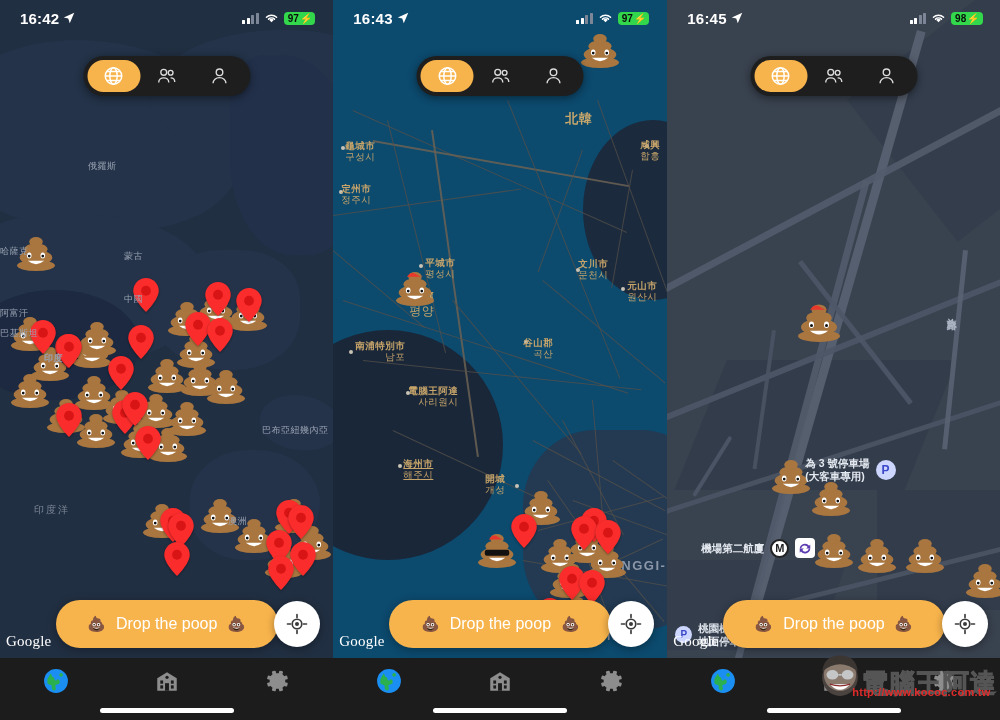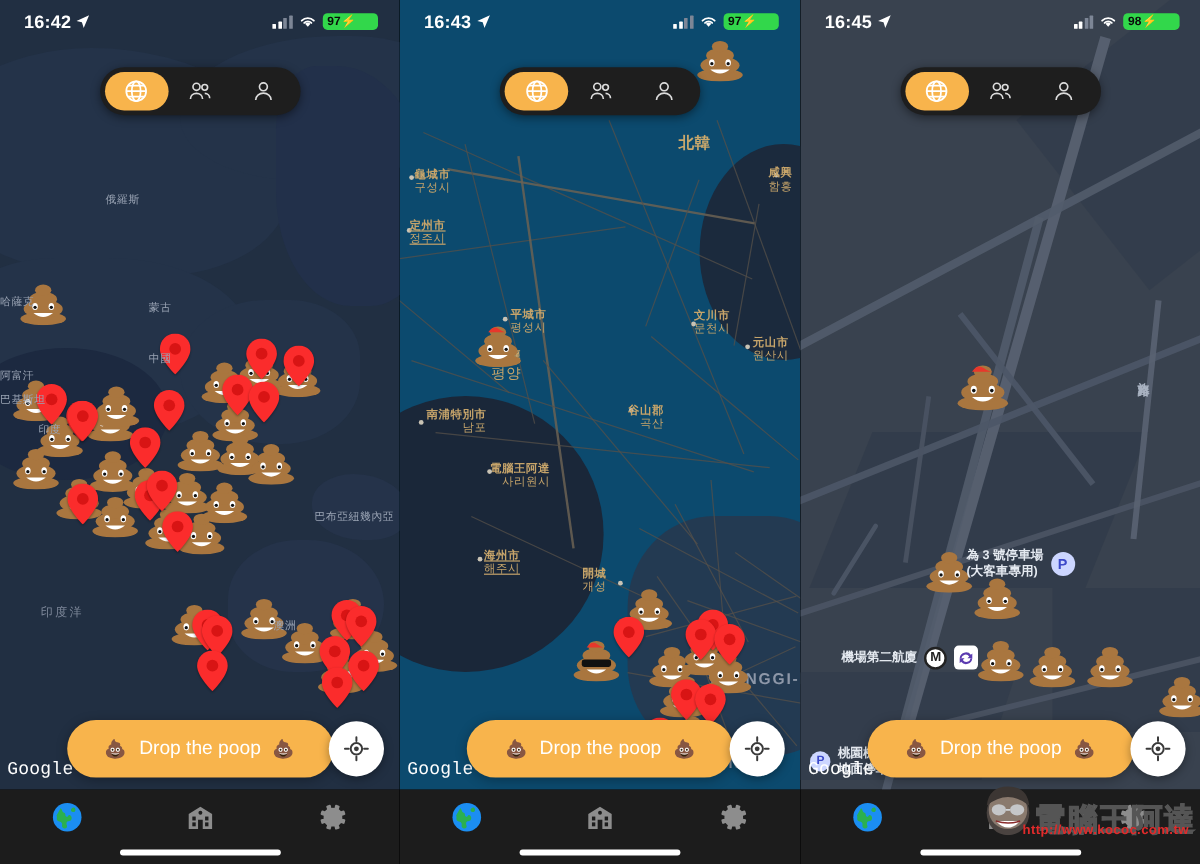--- a/index.html
+++ b/index.html
@@ -74,42 +74,42 @@
     padding:0 18px 0 20px; z-index:40; color:#fff;
   }
   .stime { font-size:15px; font-weight:700; letter-spacing:.2px; display:flex; align-items:center; gap:4px;}
   .sright { display:flex; align-items:center; gap:5px; }
   .bars { display:flex; align-items:flex-end; gap:1.5px; height:11px;}
   .bars i { width:3px; background:#fff; border-radius:.5px; display:block;}
   .bars i:nth-child(1){height:4px;} .bars i:nth-child(2){height:6px;}
   .bars i:nth-child(3){height:8.5px; background:#7d8696;} .bars i:nth-child(4){height:11px;background:#7d8696;}
   .batt {
     background:#32d74b; color:#0a0a0a; font-size:10px; font-weight:800;
-    border-radius:4px; padding:1px 18px 1px 4px; display:flex; align-items:center; gap:1px;
+    border-radius:4px; padding:1px 3px 1px 4px; display:flex; align-items:center; gap:1px;
     min-width:30px; justify-content:center;
   }
 
   
   .dropbtn {
     position:absolute; bottom:72px; left:50%; transform:translateX(-50%);
     width:222px; height:48px; border-radius:24px; background:#f8b44c;
     display:flex; align-items:center; justify-content:center; gap:10px;
     color:#fff; font-size:16px; border:none; cursor:pointer;
     box-shadow:0 2px 10px rgba(0,0,0,.3); z-index:25;
   }
   .dropbtn .pe { font-size:15px; }
   .locbtn {
     position:absolute; bottom:73px; right:13px;
     width:46px; height:46px; border-radius:50%; background:#fff;
     display:flex; align-items:center; justify-content:center; z-index:25;
     box-shadow:0 2px 8px rgba(0,0,0,.35); cursor:pointer;
   }
   .gwm {
     position:absolute; bottom:70px; left:6px; color:#fff; font-size:15px; z-index:24;
-    font-family:Liberation Mono, monospace; letter-spacing:.2px;
+    font-family:Liberation Serif, serif; letter-spacing:.2px;
   }
 
   
   .tabbar {
     position:absolute; bottom:0; left:0; right:0; height:62px;
     background:#1c1c1c; display:flex; align-items:flex-start; z-index:35;
   }
   .tab { flex:1; display:flex; align-items:center; justify-content:center; padding-top:10px; cursor:pointer; }
   .tab svg { width:26px; height:26px; }
   .homeind {
@@ -708,21 +708,21 @@
             <circle cx="12" cy="12" r="4.6" fill="#d81414"></circle>
           </svg>
         </div>
 
       <div class="maplabel" style="left:88px;top:160px;">俄羅斯</div>
       <div class="maplabel" style="left:124px;top:250px;">蒙古</div>
       <div class="maplabel" style="left:124px;top:293px;">中國</div>
       <div class="maplabel" style="left:0px;top:245px;">哈薩克</div>
       <div class="maplabel" style="left:0px;top:307px;">阿富汗</div>
       <div class="maplabel" style="left:0px;top:327px;">巴基斯坦</div>
-      <div class="maplabel" style="left:32px;top:352px;">印度</div>
+      <div class="maplabel" style="left:44px;top:352px;font-weight:bold;">印度</div>
       <div class="maplabel ocean" style="left:34px;top:503px;">印度洋</div>
       <div class="maplabel" style="left:228px;top:515px;">澳洲</div>
       <div class="maplabel" style="left:262px;top:425px;width:52px;text-align:center;line-height:11px;">巴布亞紐幾內亞</div>
     </div>
 
     <div class="statusbar">
       <div class="stime">
         <span>16:42</span>
         <svg width="12" height="12" viewBox="0 0 16 16">
             <path d="M15 1 L1 7.2 L7 8.6 L9 15 Z" fill="#fff"></path>
@@ -857,21 +857,21 @@
       <div class="citydot" style="left:73px;top:391px;"></div>
       <div class="citydot" style="left:65px;top:464px;"></div>
       <div class="citydot" style="left:182px;top:484px;"></div>
       <div class="citydot" style="left:191px;top:340px;"></div>
 
       <div class="maplabel big" style="left:232px;top:110px;">北韓</div>
       <div class="maplabel kr" style="left:12px;top:140px;">
           <b>龜城市</b>
           <i>구성시</i>
         </div>
-      <div class="maplabel kr" style="left:8px;top:183px;text-decoration:underline;">
+      <div class="maplabel kr" style="left:8px;top:183px;">
           <b>定州市</b>
           <i>정주시</i>
         </div>
       <div class="maplabel kr" style="left:307px;top:139px;">
           <b>咸興</b>
           <i>함흥</i>
         </div>
       <div class="maplabel kr" style="left:92px;top:257px;">
           <b>平城市</b>
           <i>평성시</i>

